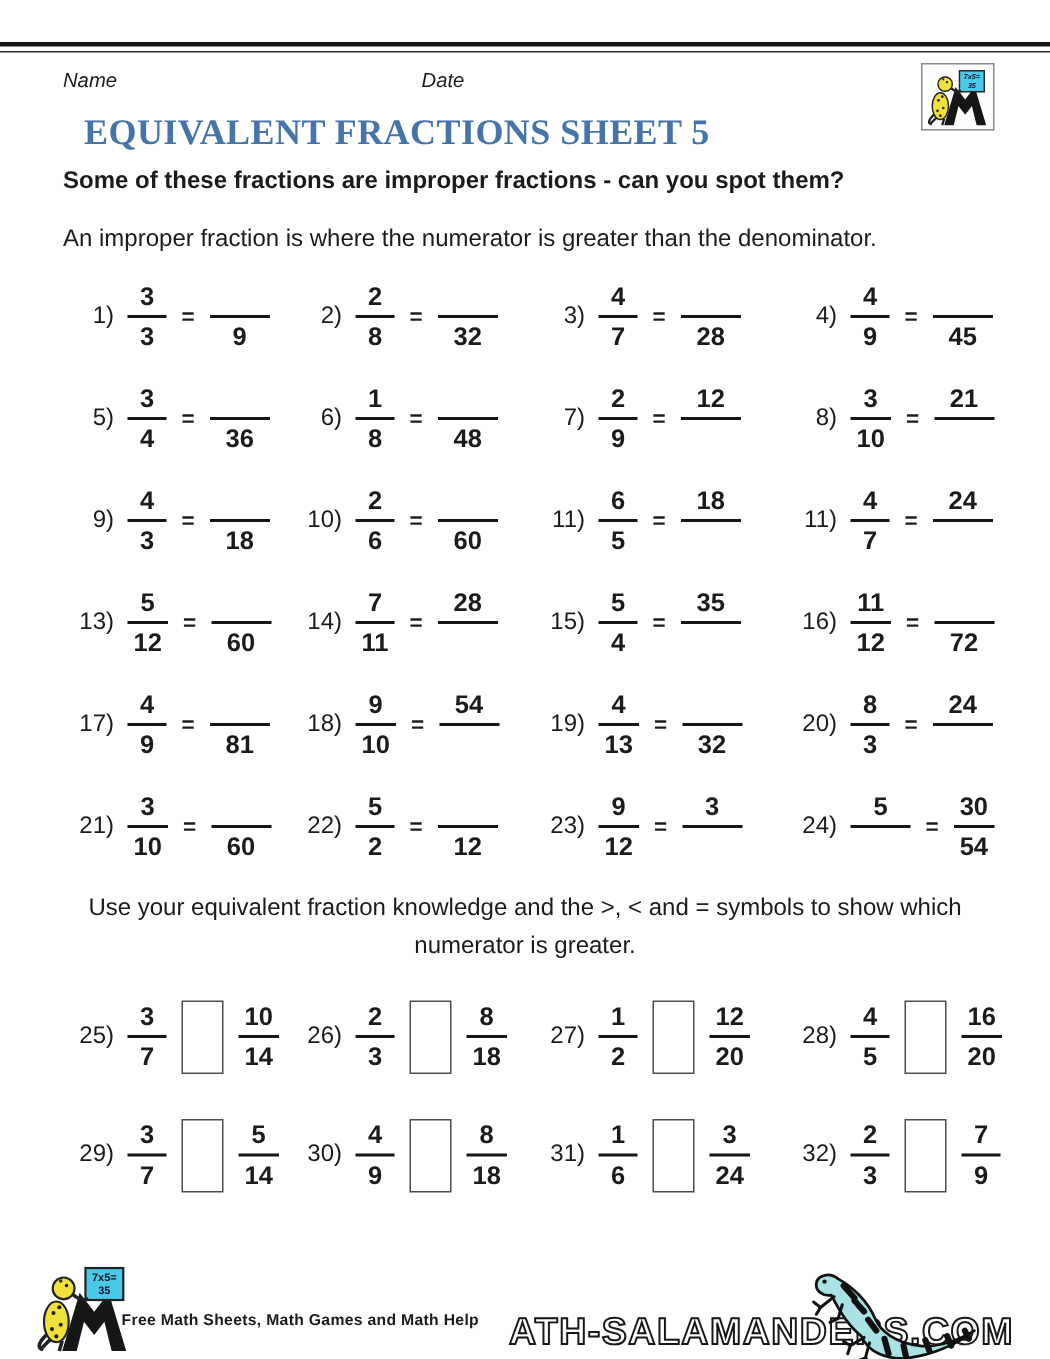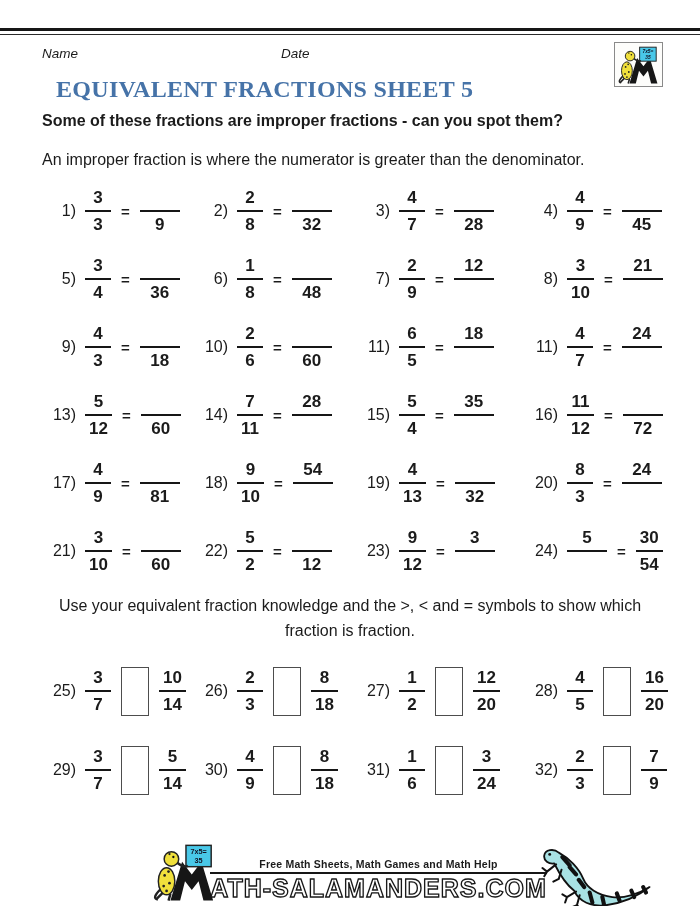--- a/index.html
+++ b/index.html
@@ -84,21 +84,21 @@
   .section2 { margin-top:9px; text-align:center; font-size:16px; line-height:1.55; }
 
   .footer { position:relative; margin-top:16px; height:112px; }
   .footer-logo {
     display:flex;
     align-items:flex-end;
     justify-content:center;
     margin-top:32px;
   }
   .footer-logo svg { margin-right:-7px; }
-  .logo-text { display:flex; flex-direction:column; padding-bottom:1px; }
+  .logo-text { display:flex; flex-direction:row; padding-bottom:1px;gap:10px; }
   .tagline { font-size:10.5px; font-weight:bold; text-align:center; letter-spacing:0.2px; }
   .tag-rule { border-top:2.5px solid #161616; margin-top:2px; }
   .site {
     margin-top:1px;
     font-size:25px;
     font-weight:bold;
     letter-spacing:1px;
     white-space:nowrap;
     color:#ffffff;
     -webkit-text-stroke:1.3px #161616;
@@ -475,21 +475,21 @@
       <span class="frac">
         <span class="fr-top">30</span>
         <span class="fr-bar"></span>
         <span class="fr-bottom">54</span>
       </span>
     </div>
   </div>
 
 <div class="section2">
   <div>Use your equivalent fraction knowledge and the &gt;, &lt; and = symbols to show which</div>
-  <div>fraction is fraction.</div>
+  <div>numerator is greater.</div>
 </div>
 
 <div class="cmp-grid">
     <div class="problem">
       <span class="pnum">25)</span>
       <span class="frac">
         <span class="fr-top">3</span>
         <span class="fr-bar"></span>
         <span class="fr-bottom">7</span>
       </span>

